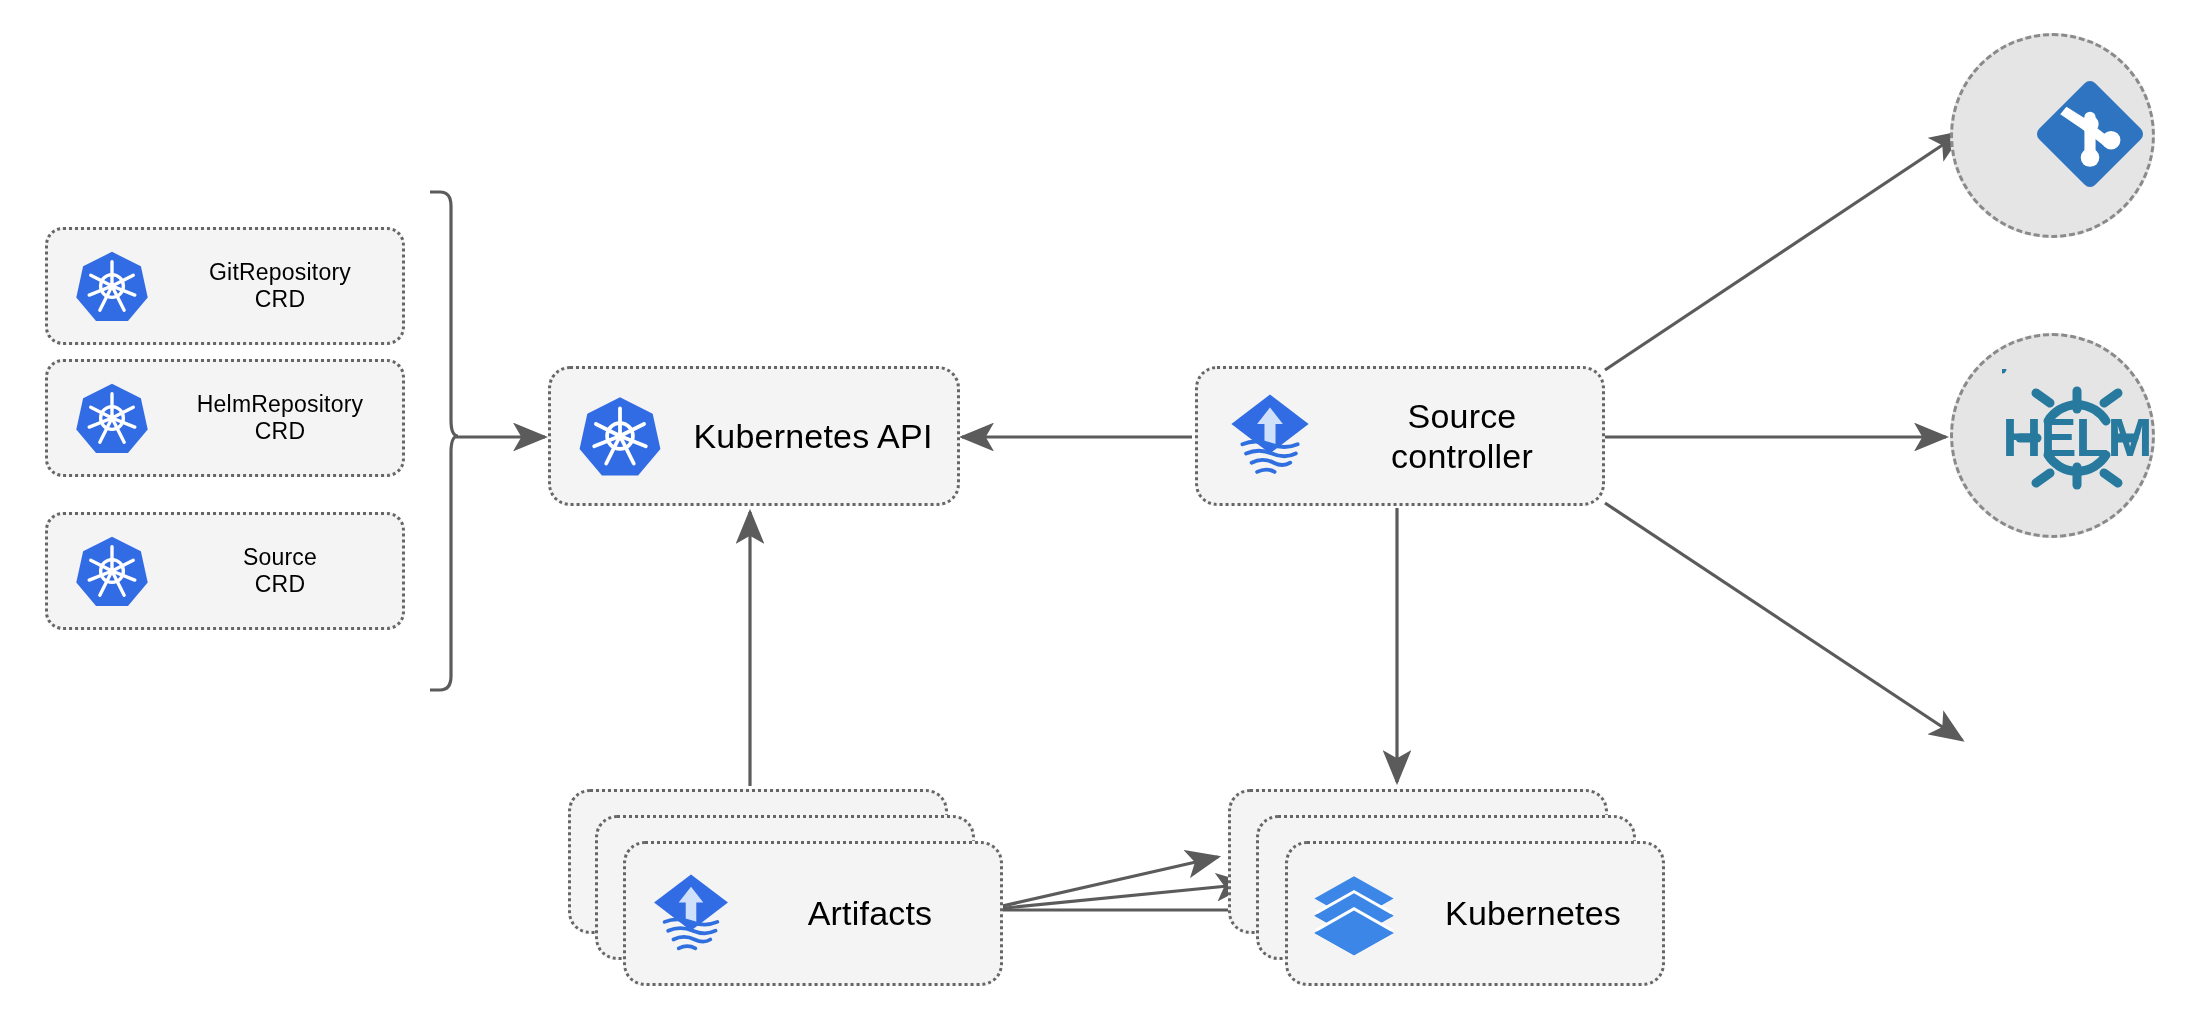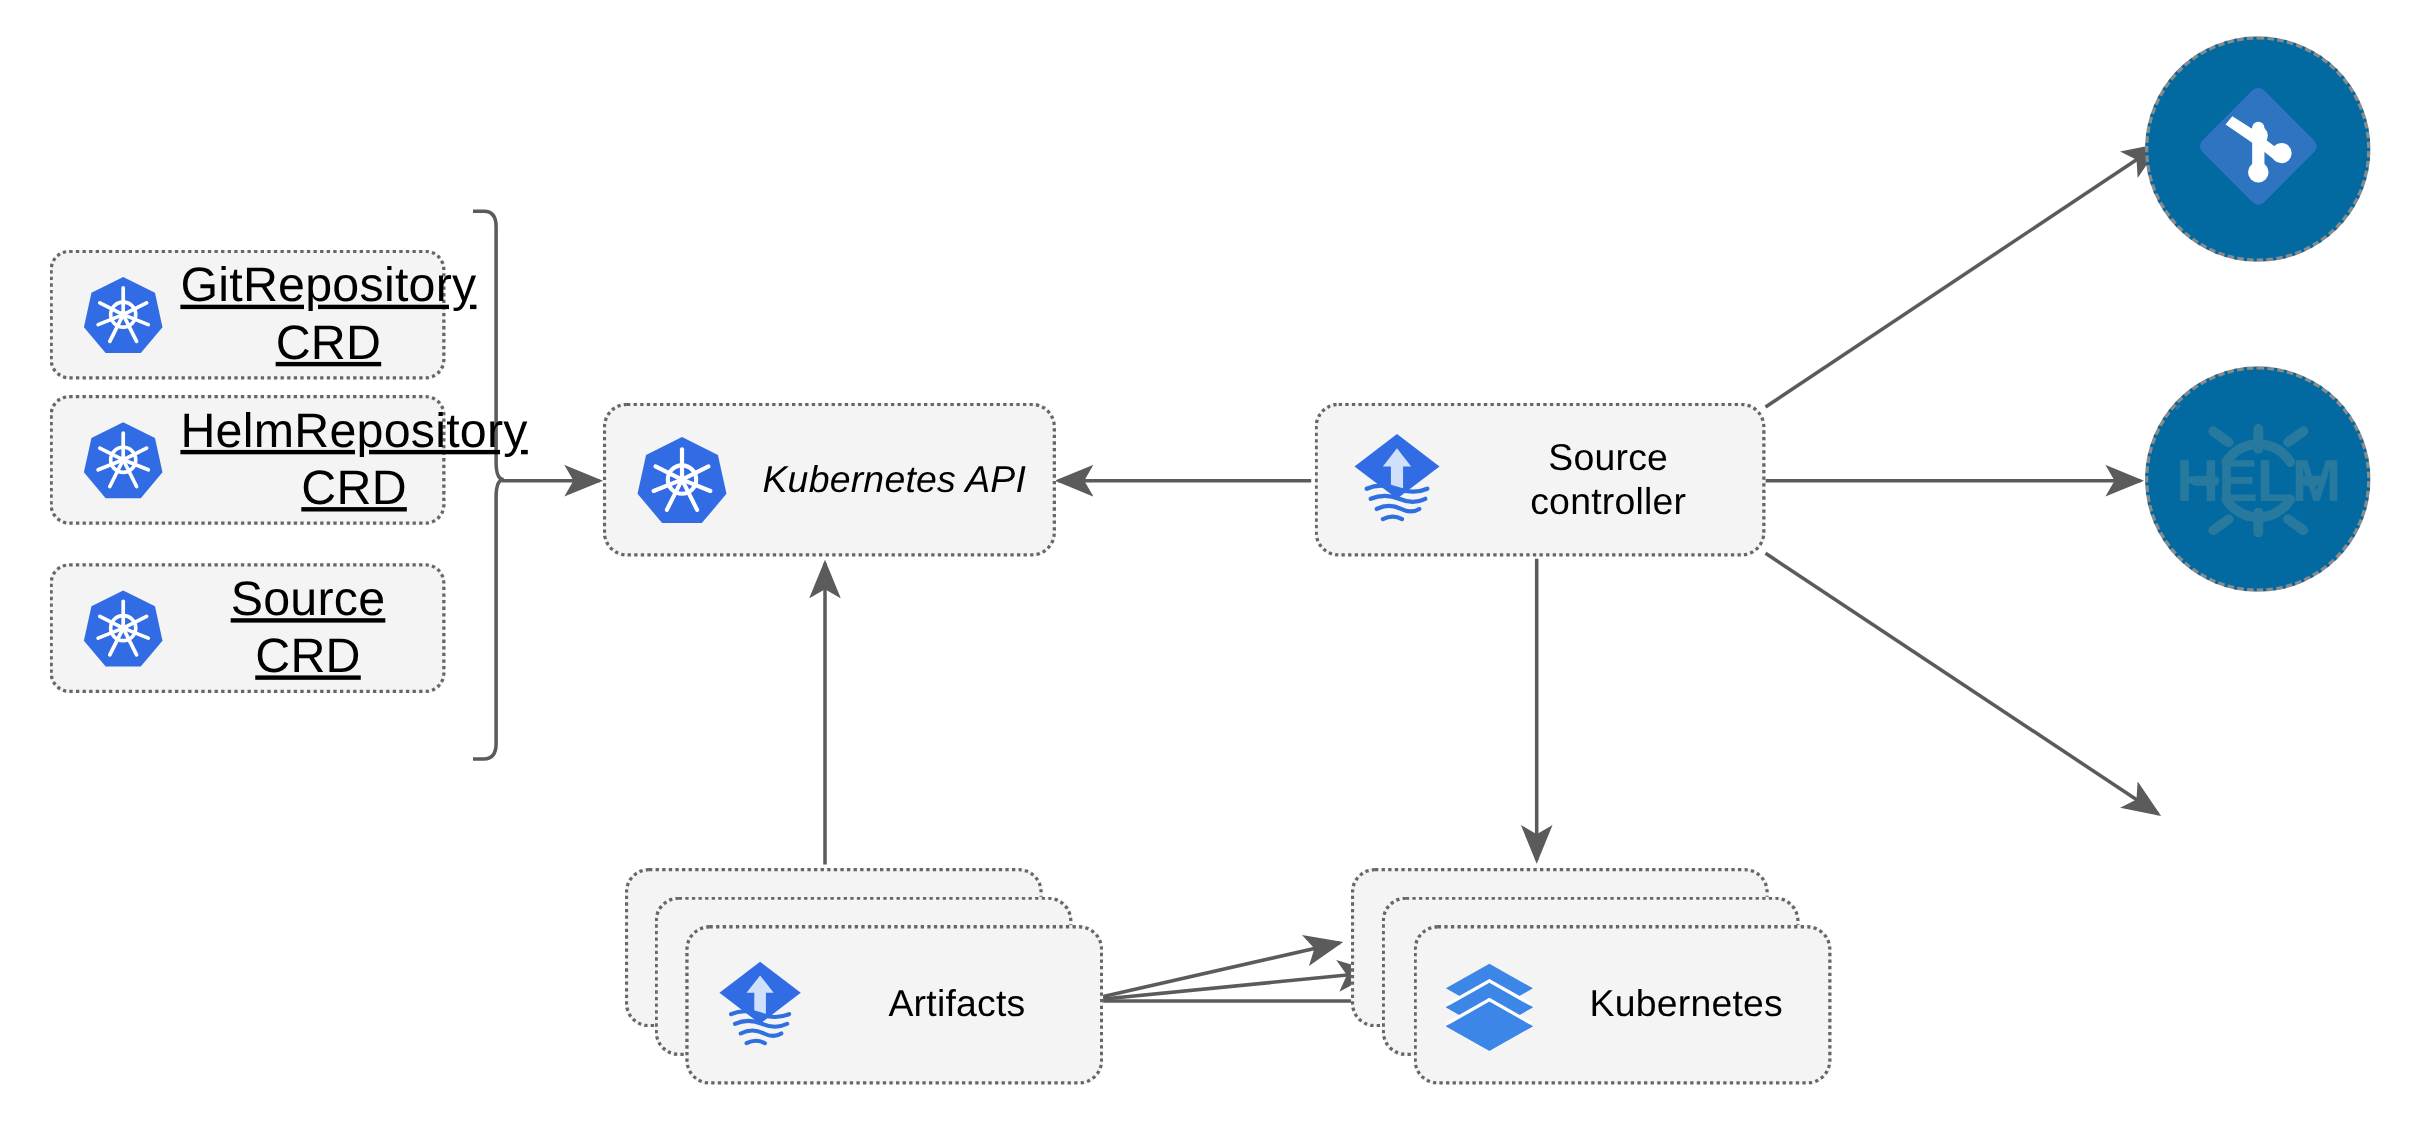--- a/index.html
+++ b/index.html
@@ -50,31 +50,31 @@
     letter-spacing: 0.2px;
     white-space: pre-line;
     padding-right: 6px;
   }
   .crd-node {
     width: 360px;
     height: 118px;
     border-radius: 18px;
   }
   .crd-node .icon-wrap { width: 104px; margin-left: 12px; }
-  .crd-node .label { font-size: 44px; text-decoration: underline; }
+  .crd-node .label { font-size: 23px; }
 
   .circle-node {
     position: absolute;
     box-sizing: border-box;
     border-radius: 50%;
-    background: #0369a1;
+    background: #e5e5e5;
     border: 3px dashed #8a8a8a;
     display: flex;
     align-items: center;
-    justify-content: center;
+    justify-content: flex-end;
     text-decoration: underline;
   }
   svg.edges {
     position: absolute;
     left: 0; top: 0;
     width: 2196px;
     height: 1030px;
     pointer-events: none;
   }
   .helm-text {
@@ -181,21 +181,21 @@
           <line x1="50" y1="50" x2="20" y2="62"></line>
           <line x1="50" y1="50" x2="22" y2="36"></line>
         </g>
         <circle cx="50" cy="50" r="4.5" fill="#ffffff"></circle>
       </svg>
     </span>
     <span class="label">Source
 CRD</span>
   </div>
 
-  <div class="node" style="left:548px; top:366px; width:412px; height:140px;font-style:italic;">
+  <div class="node" style="left:548px; top:366px; width:412px; height:140px;">
     <span class="icon-wrap" style="width:110px; margin-left:14px;">
       <svg width="86" height="86" viewBox="0 0 100 100">
         <polygon points="50,5 88,24 97,65 71,96 29,96 3,65 12,24" fill="#326ce5"></polygon>
         <g stroke="#ffffff" stroke-width="4.4" fill="none" stroke-linecap="round">
           <circle cx="50" cy="50" r="15"></circle>
           <line x1="50" y1="50" x2="50" y2="18"></line>
           <line x1="50" y1="50" x2="78" y2="36"></line>
           <line x1="50" y1="50" x2="80" y2="62"></line>
           <line x1="50" y1="50" x2="66" y2="82"></line>
           <line x1="50" y1="50" x2="34" y2="82"></line>

